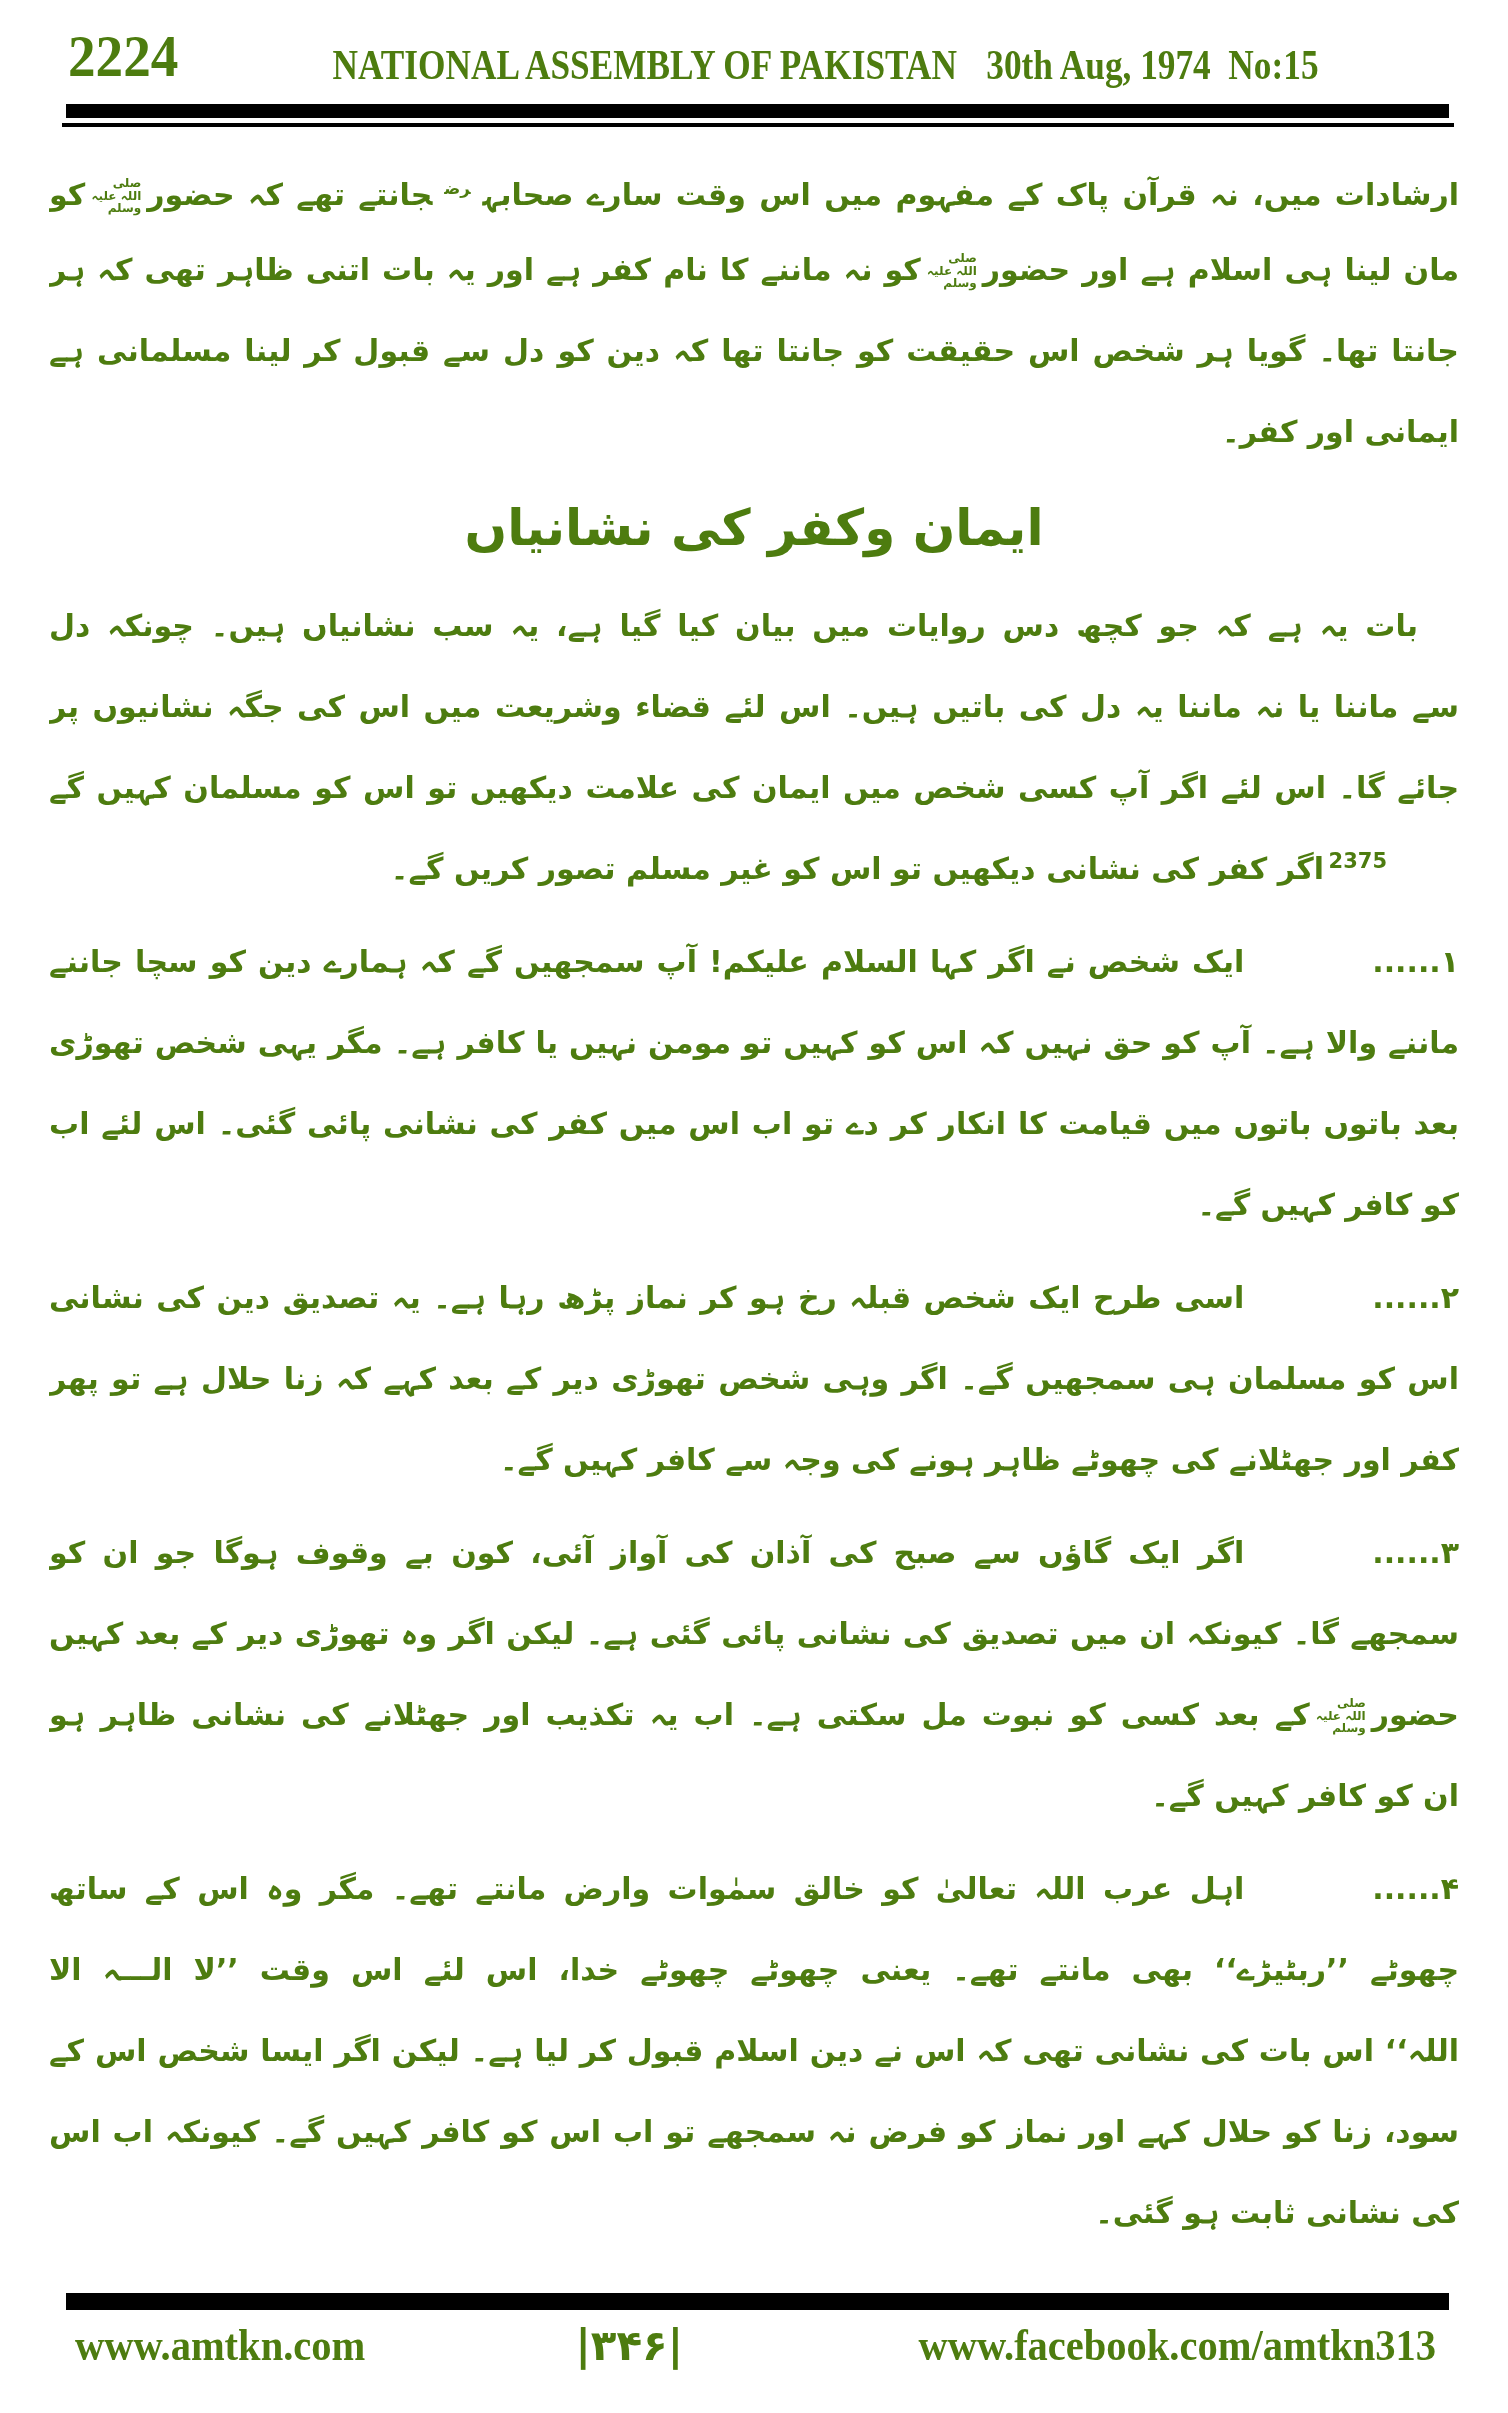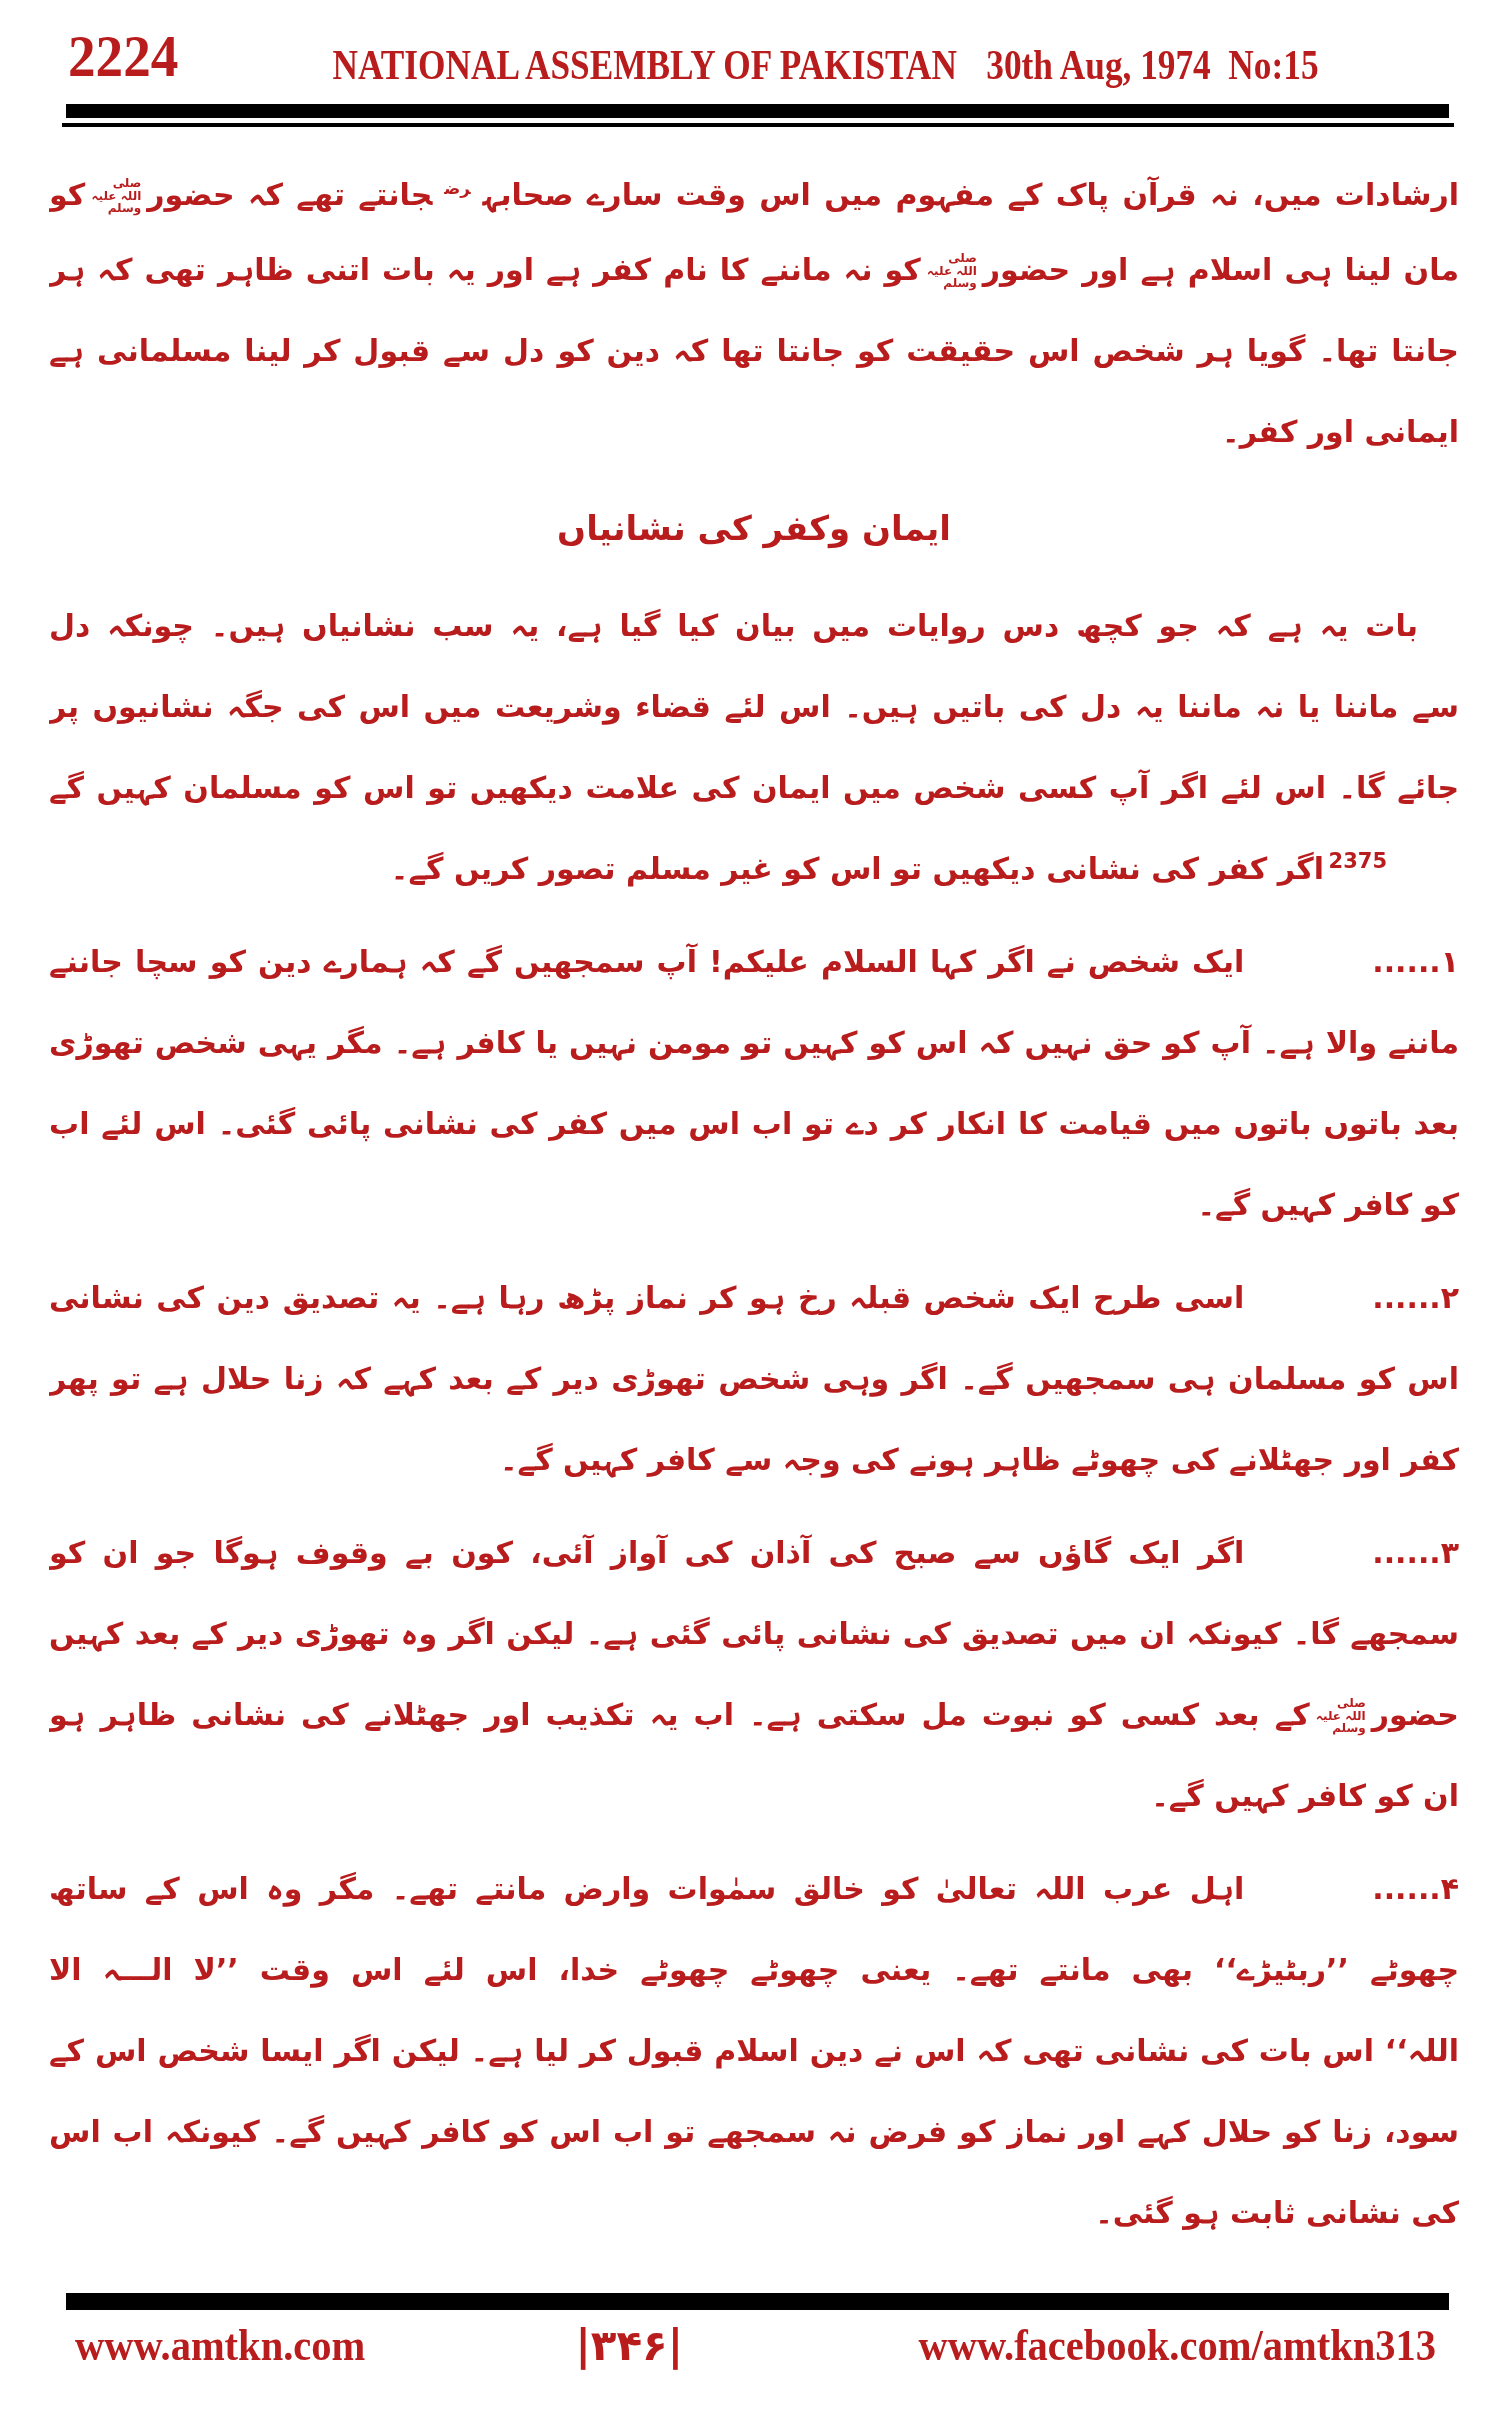--- a/index.html
+++ b/index.html
@@ -1,19 +1,19 @@
 <!DOCTYPE html>
 <html style="font-size:12px"><head>
 <meta charset="utf-8">
 <style>
   html, body { margin:0; padding:0; background:#ffffff; }
   .page {
     position:relative;
     width:1508px; height:2413px;
-    background:#ffffff; color:#b91c1c;
+    background:#ffffff; color:#4d7c0f;
     overflow:hidden;
     font-family:"DejaVu Sans", sans-serif;
   }
 
   
   .hdr {
     display:flex; align-items:flex-end;
     padding:26px 45px 0 68px;
   }
   .pgnum {
@@ -45,21 +45,21 @@
     text-align:justify; text-align-last:justify;
     overflow:hidden;
   }
   .uline.last   { text-align-last:right; }
   .uline.indent { padding-right:41px; }
   .uline.endind { padding-right:72px; }
 
   .heading {
     height:113px; line-height:113px;
     text-align:center; text-align-last:center;
-    font-size:34px;
+    font-size:50px;
   }
   .item { margin-top:12px; }
 
   .marker { letter-spacing:1.5px; }
   .igap { display:inline-block; width:128px; }
 
   .pbuh {
     display:inline-block; width:50px;
     font-size:12px; line-height:1.05; font-weight:bold;
     vertical-align:middle; text-align:right;

